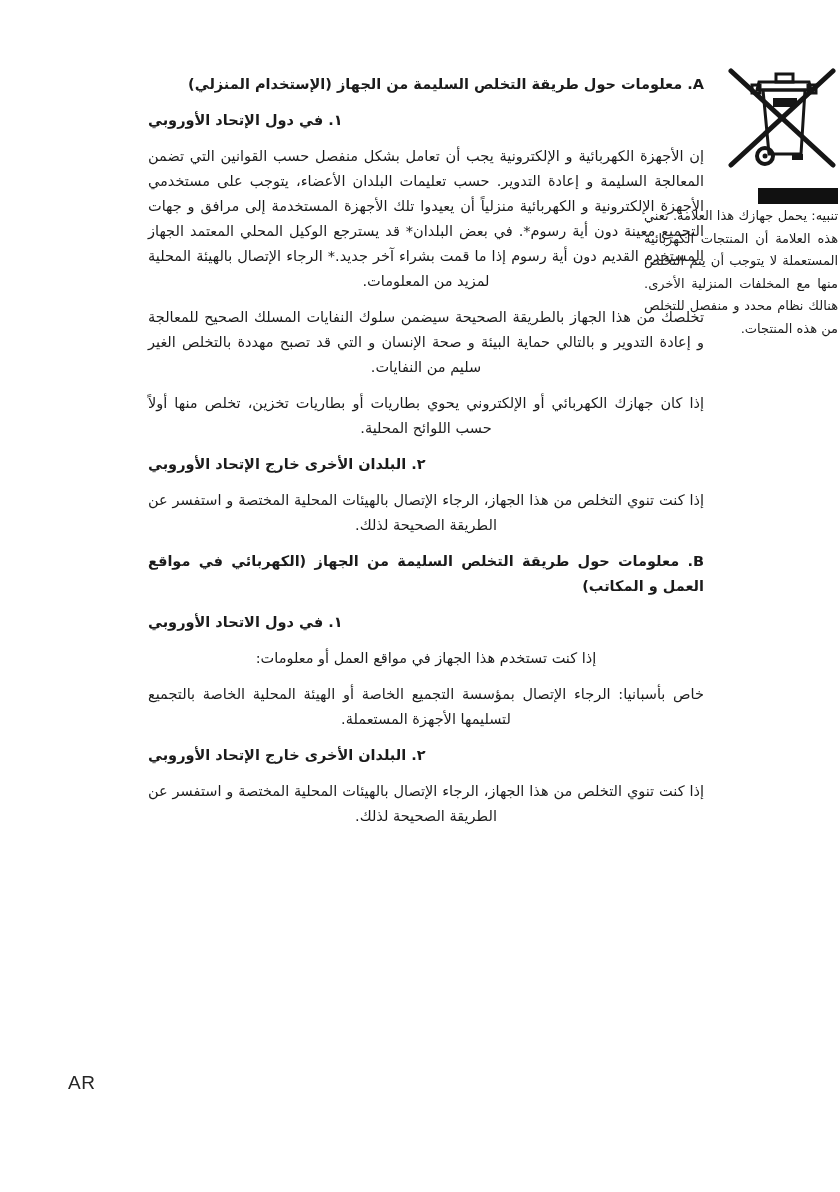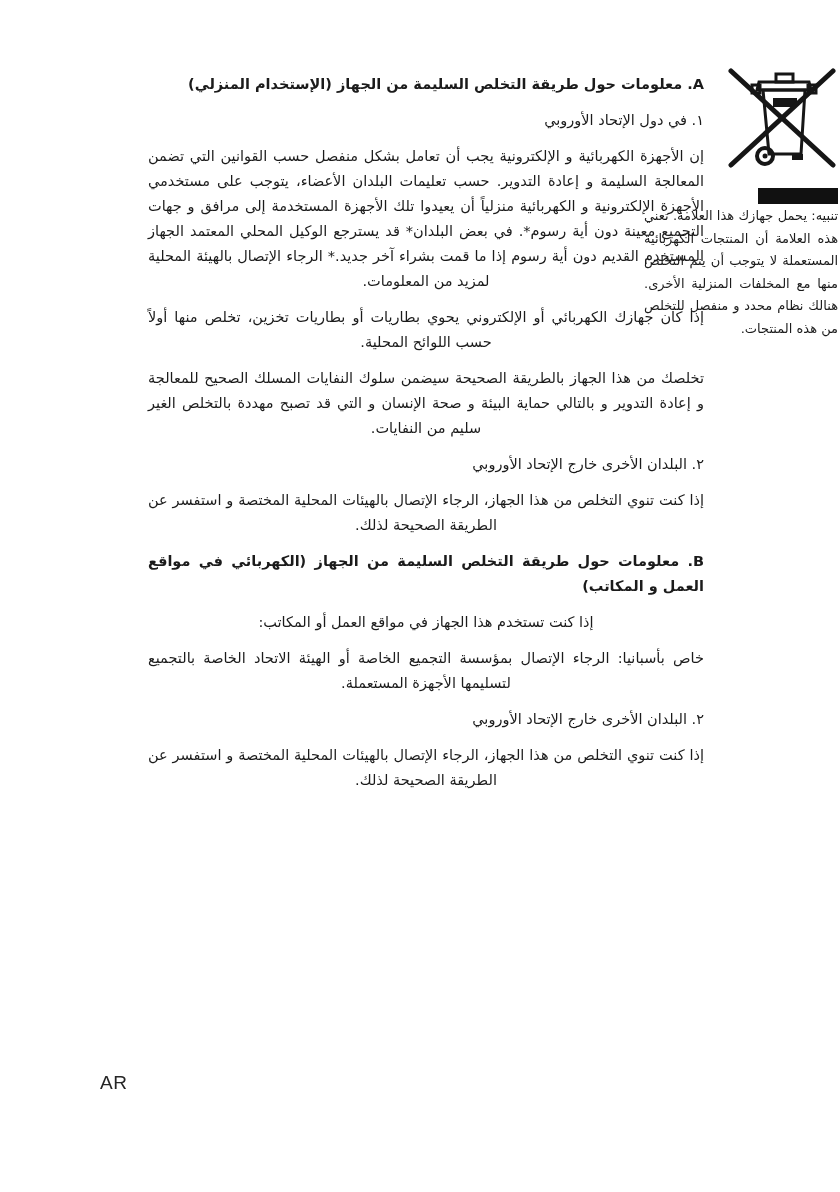--- a/index.html
+++ b/index.html
@@ -21,22 +21,22 @@
     text-align:justify;
     margin-left:42px;
   }
   .block{margin:0 0 11px 0;}
   .doc-heading{
     font-weight:bold;
     text-align:justify;
     text-align-last:right;
   }
   .doc-sub{
-    font-weight:normal;
-    text-align:right;
+    font-weight:bold;
+    text-align:left;
   }
   .doc-para{
     text-align:justify;
     text-align-last:center;
   }
   
   .sidebar{
     position:absolute;
     left:644px;top:62px;width:194px;
     direction:rtl;
@@ -55,44 +55,45 @@
   }
   .sidebar-note{
     margin-top:1px;
     font-size:13px;
     line-height:22.5px;
     text-align:justify;
     text-align-last:right;
   }
   .footer-label{
     position:absolute;
-    left:100px;top:1072px;
+    left:68px;top:1072px;
     direction:ltr;
     font-family:"Liberation Sans","DejaVu Sans",sans-serif;
     font-size:19px;
     letter-spacing:0.5px;
     color:#262626;
   }
 </style>
 </head>
 <body>
 
 <div class="page">
 
   <div class="main-col">
     <div class="block doc-heading">A. معلومات حول طريقة التخلص السليمة من الجهاز (الإستخدام المنزلي)</div>
     <div class="block doc-sub">١. في دول الإتحاد الأوروبي</div>
     <div class="block doc-para">إن الأجهزة الكهربائية و الإلكترونية يجب أن تعامل بشكل منفصل حسب القوانين التي تضمن المعالجة السليمة و إعادة التدوير. حسب تعليمات البلدان الأعضاء، يتوجب على مستخدمي الأجهزة الإلكترونية و الكهربائية منزلياً أن يعيدوا تلك الأجهزة المستخدمة إلى مرافق و جهات التجميع معينة دون أية رسوم*. في بعض البلدان* قد يسترجع الوكيل المحلي المعتمد الجهاز المستخدم القديم دون أية رسوم إذا ما قمت بشراء آخر جديد.* الرجاء الإتصال بالهيئة المحلية لمزيد من المعلومات.</div>
+    <div class="block doc-para">تخلصك من هذا الجهاز بالطريقة الصحيحة سيضمن سلوك النفايات المسلك الصحيح للمعالجة و إعادة التدوير و بالتالي حماية البيئة و صحة الإنسان و التي قد تصبح مهددة بالتخلص الغير سليم من النفايات.</div>
     <div class="block doc-para">إذا كان جهازك الكهربائي أو الإلكتروني يحوي بطاريات أو بطاريات تخزين، تخلص منها أولاً حسب اللوائح المحلية.</div>
-    <div class="block doc-para">تخلصك من هذا الجهاز بالطريقة الصحيحة سيضمن سلوك النفايات المسلك الصحيح للمعالجة و إعادة التدوير و بالتالي حماية البيئة و صحة الإنسان و التي قد تصبح مهددة بالتخلص الغير سليم من النفايات.</div>
     <div class="block doc-sub">٢. البلدان الأخرى خارج الإتحاد الأوروبي</div>
     <div class="block doc-para">إذا كنت تنوي التخلص من هذا الجهاز، الرجاء الإتصال بالهيئات المحلية المختصة و استفسر عن الطريقة الصحيحة لذلك.</div>
     <div class="block doc-heading">B. معلومات حول طريقة التخلص السليمة من الجهاز (الكهربائي في مواقع العمل و المكاتب)</div>
-    <div class="block doc-para">إذا كنت تستخدم هذا الجهاز في مواقع العمل أو المكاتب:</div>
-    <div class="block doc-para">خاص بأسبانيا: الرجاء الإتصال بمؤسسة التجميع الخاصة أو الهيئة الاتحاد الخاصة بالتجميع لتسليمها الأجهزة المستعملة.</div>
+    <div class="block doc-sub">١. في دول الاتحاد الأوروبي</div>
+    <div class="block doc-para">إذا كنت تستخدم هذا الجهاز في مواقع العمل أو معلومات:</div>
+    <div class="block doc-para">خاص بأسبانيا: الرجاء الإتصال بمؤسسة التجميع الخاصة أو الهيئة المحلية الخاصة بالتجميع لتسليمها الأجهزة المستعملة.</div>
     <div class="block doc-sub">٢. البلدان الأخرى خارج الإتحاد الأوروبي</div>
     <div class="block doc-para">إذا كنت تنوي التخلص من هذا الجهاز، الرجاء الإتصال بالهيئات المحلية المختصة و استفسر عن الطريقة الصحيحة لذلك.</div>
   </div>
 
   <div class="sidebar">
     <div class="icon-wrap">
       <svg width="112" height="104" viewBox="0 0 112 104">
         <g fill="none" stroke="#161616" stroke-width="3">
           <rect x="50" y="8" width="17" height="8"></rect>
           <path d="M33 16 L83 16 L85 24 L31 24 Z"></path>

